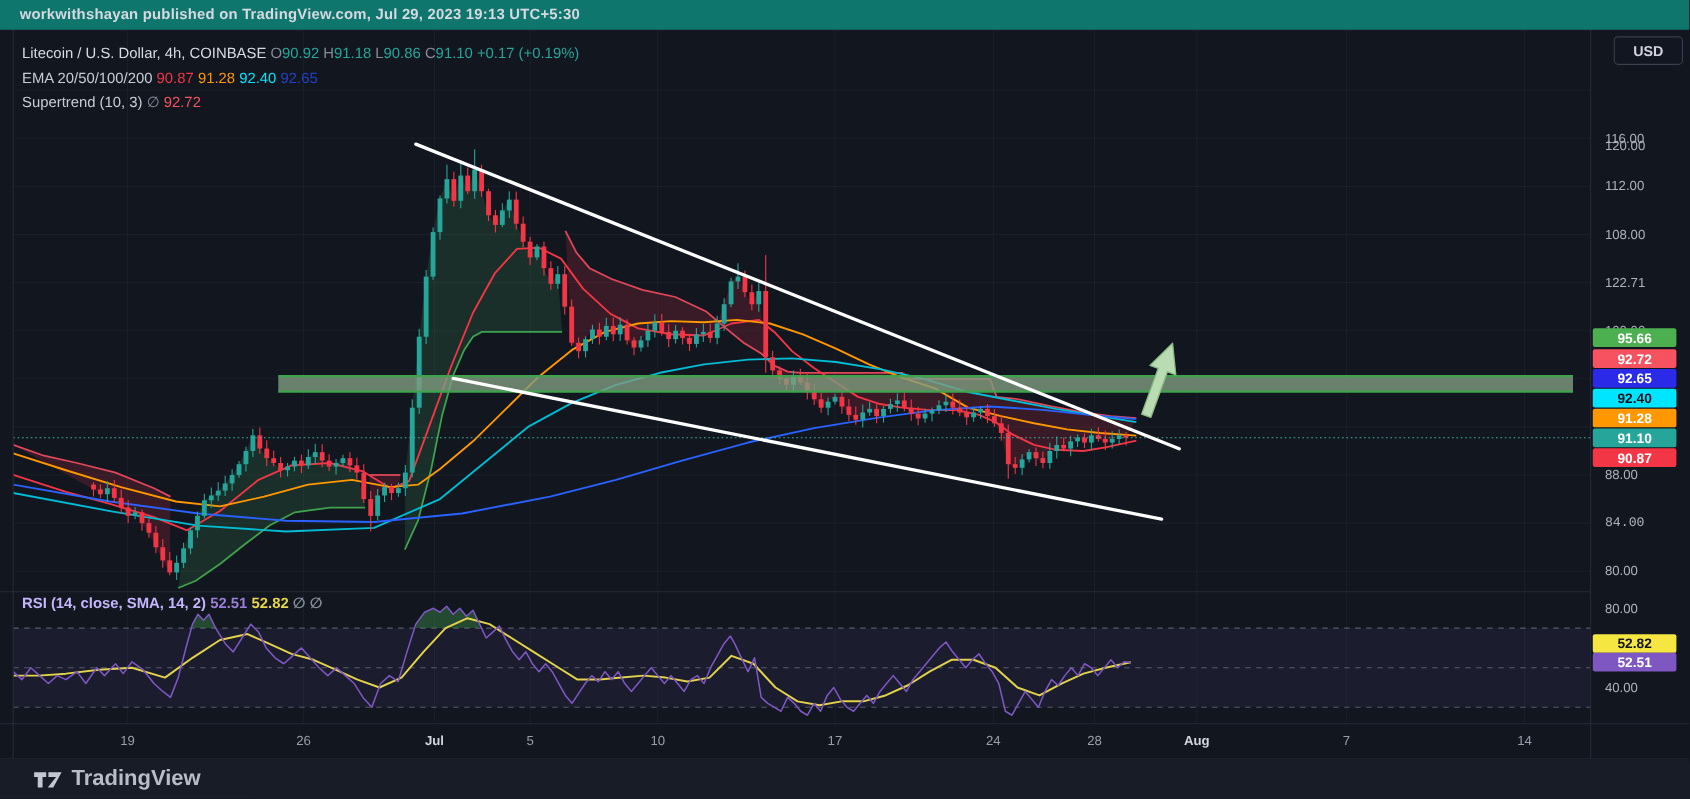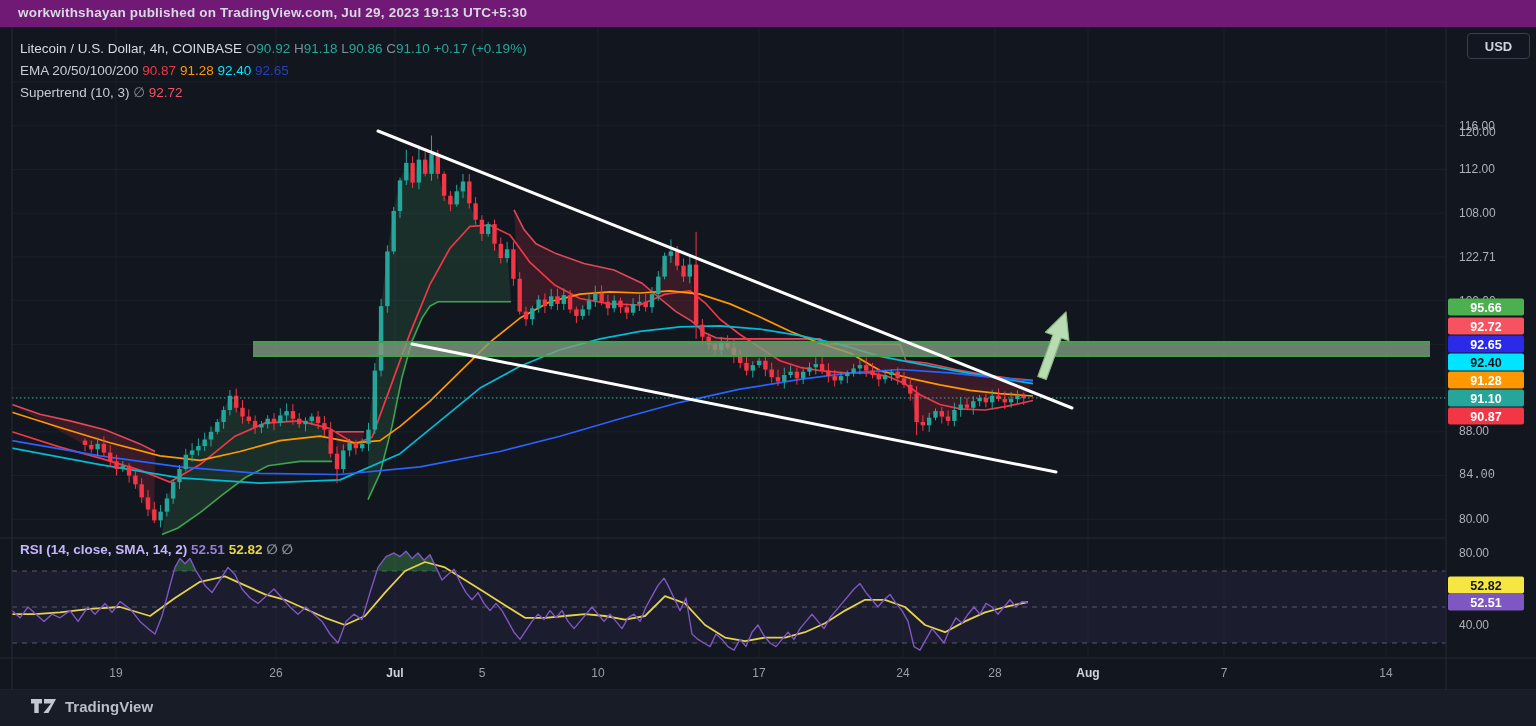--- a/index.html
+++ b/index.html
@@ -1,34 +1,34 @@
 <!DOCTYPE html>
 <html><head>
 <meta charset="utf-8">
 <style>
   html,body{margin:0;padding:0;background:#14171f;}
   .stage{position:relative;width:1536px;height:726px;background:#181c27;overflow:hidden;
          font-family:"Liberation Sans","DejaVu Sans",sans-serif;-webkit-font-smoothing:antialiased;}
   #chart-svg{position:absolute;left:0;top:0;}
-  .topbar{position:absolute;left:0;top:0;width:1536px;height:27px;background:#701a75;z-index:5;}
+  .topbar{position:absolute;left:0;top:0;width:1536px;height:27px;background:#0f766e;z-index:5;}
   .topbar .pub{position:absolute;left:18px;top:5px;font-size:13.5px;font-weight:bold;color:#d6d9e0;letter-spacing:.2px;}
   .legend{position:absolute;left:20px;top:38px;z-index:6;font-size:13.5px;font-weight:normal;line-height:22px;white-space:nowrap;}
   .legend .row{height:22px;}
   .rsi-legend{position:absolute;left:20px;top:541px;z-index:6;font-size:13.5px;font-weight:bold;white-space:nowrap;}
   .usd-btn{position:absolute;left:1467px;top:33px;width:61px;height:24px;z-index:7;
            border:1px solid #3a3f4d;border-radius:4px;color:#d1d4dc;font-size:13px;font-weight:bold;
            display:flex;align-items:center;justify-content:center;background:rgba(19,23,34,.4);cursor:pointer;}
   .axis-label{position:absolute;left:1459px;transform:translateY(-50%);font-size:12px;color:#aeb1bb;z-index:4;}
   .axis-badge{position:absolute;left:1448px;width:76px;height:17px;transform:translateY(-50%);z-index:5;
               display:flex;align-items:center;justify-content:center;font-size:12.5px;font-weight:bold;border-radius:2px;}
   .time-label{position:absolute;top:666px;transform:translateX(-50%);font-size:12px;color:#9b9eа8;color:#9b9ea8;z-index:4;}
   .time-label.bold{font-weight:bold;color:#d2d5dd;}
   .bottombar{position:absolute;left:0;top:690px;width:1536px;height:36px;background:#181c27;z-index:5;}
   .tv-logo{position:absolute;left:30px;top:7px;display:flex;align-items:center;gap:8px;cursor:pointer;}
-  .tv-logo .txt{font-size:15px;font-weight:bold;color:#b9bdc7;}
+  .tv-logo .txt{font-size:20px;font-weight:bold;color:#b9bdc7;}
 </style>
 </head>
 <body>
 
 <div class="stage">
 
   <svg id="chart-svg" width="1536" height="726">
       <rect x="0" y="27" width="1536" height="663" fill="#12161f"></rect>
       <line stroke="#8b90a0" stroke-opacity="0.08" stroke-width="1" x1="116" y1="28" x2="116" y2="658"></line>
       <line stroke="#8b90a0" stroke-opacity="0.08" stroke-width="1" x1="276" y1="28" x2="276" y2="658"></line>

